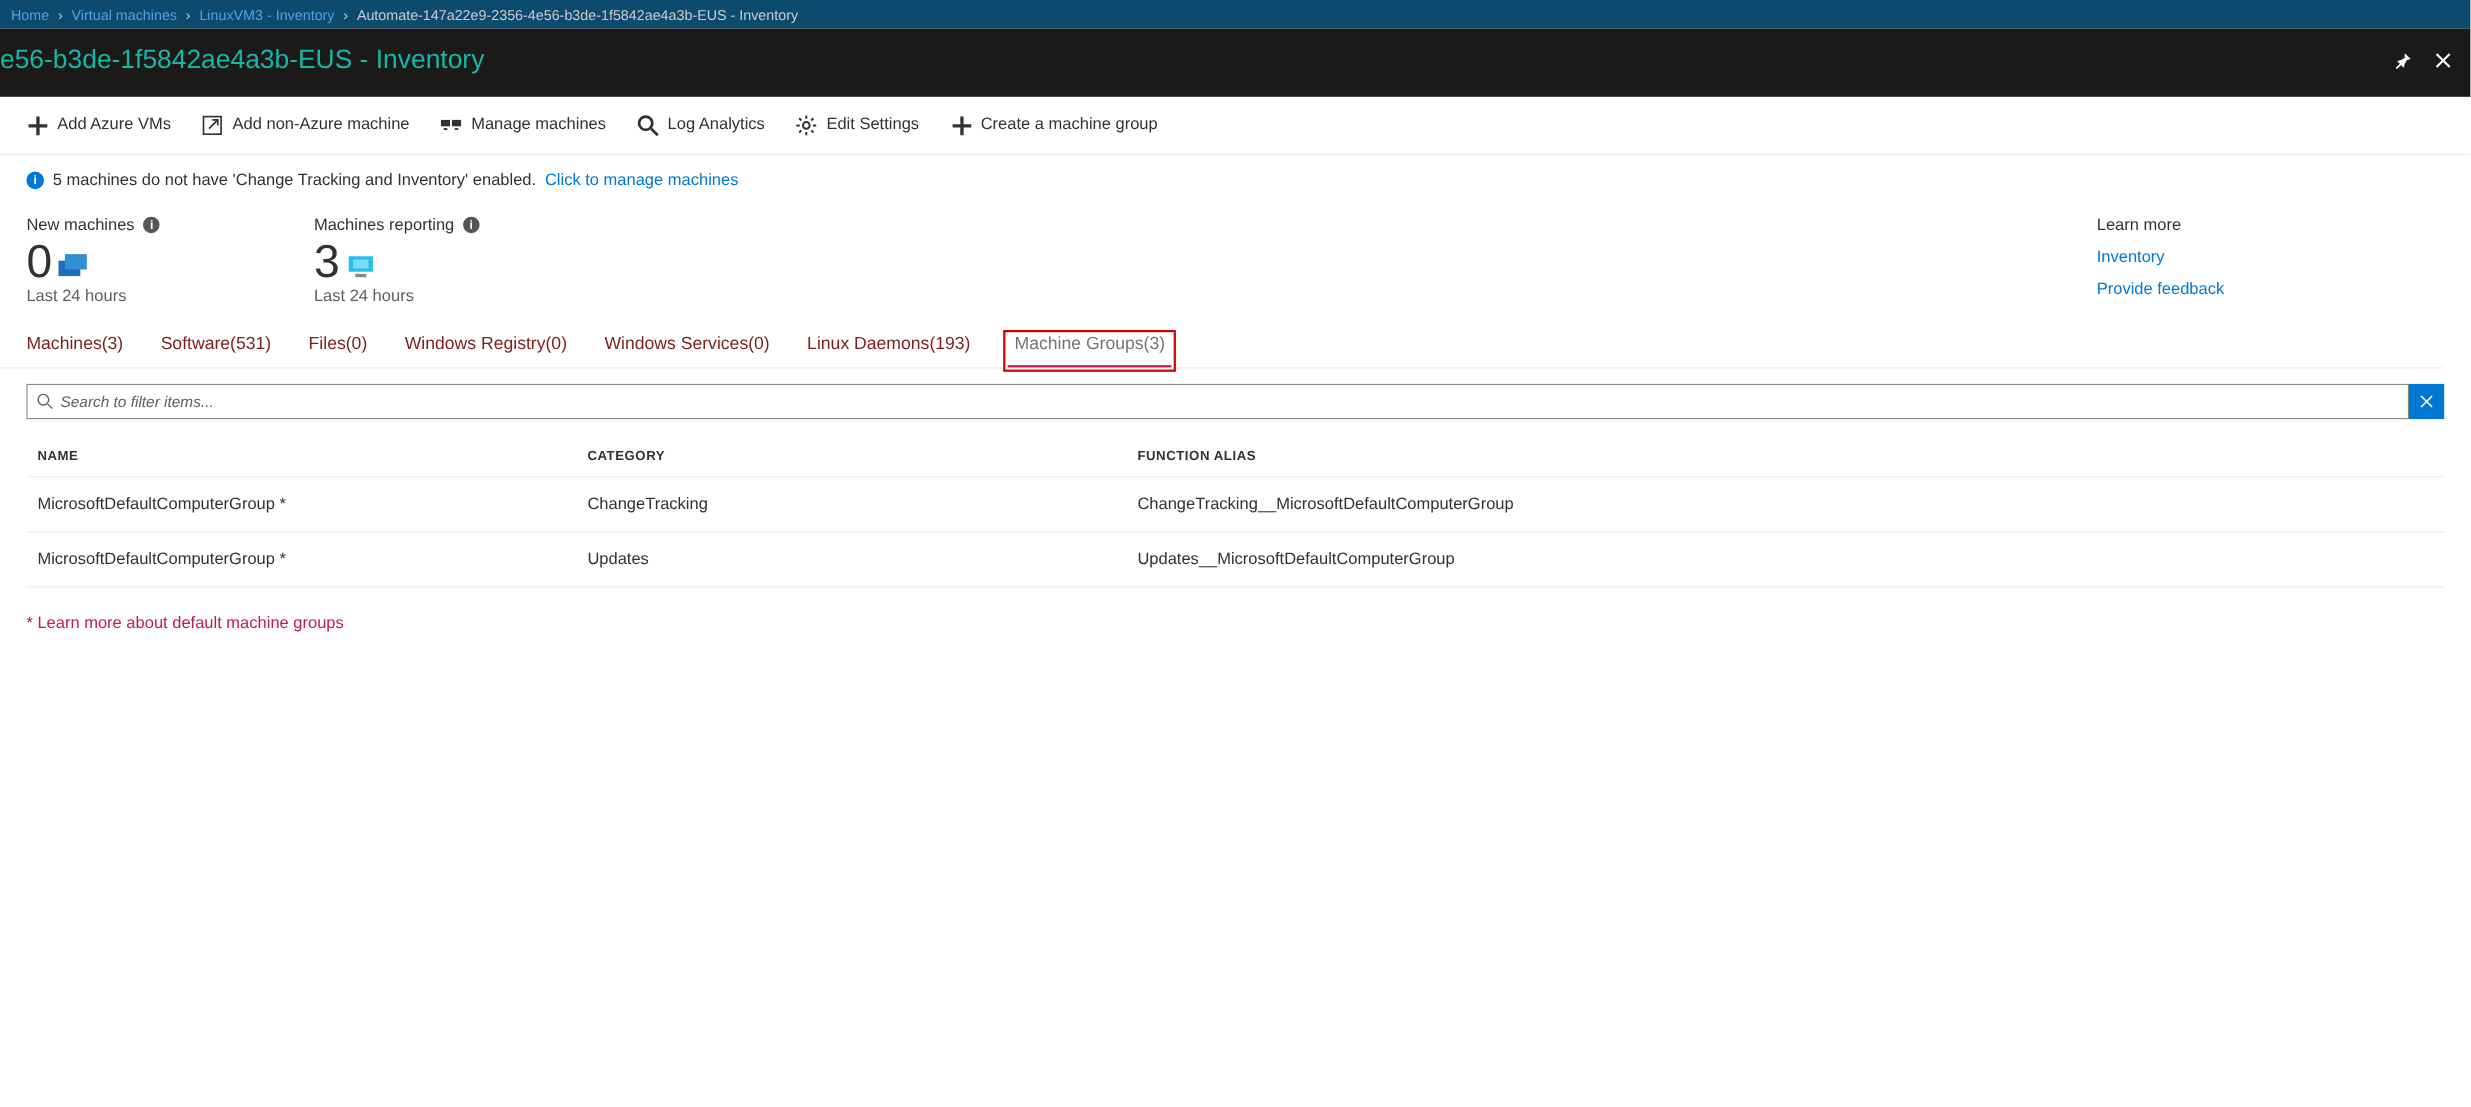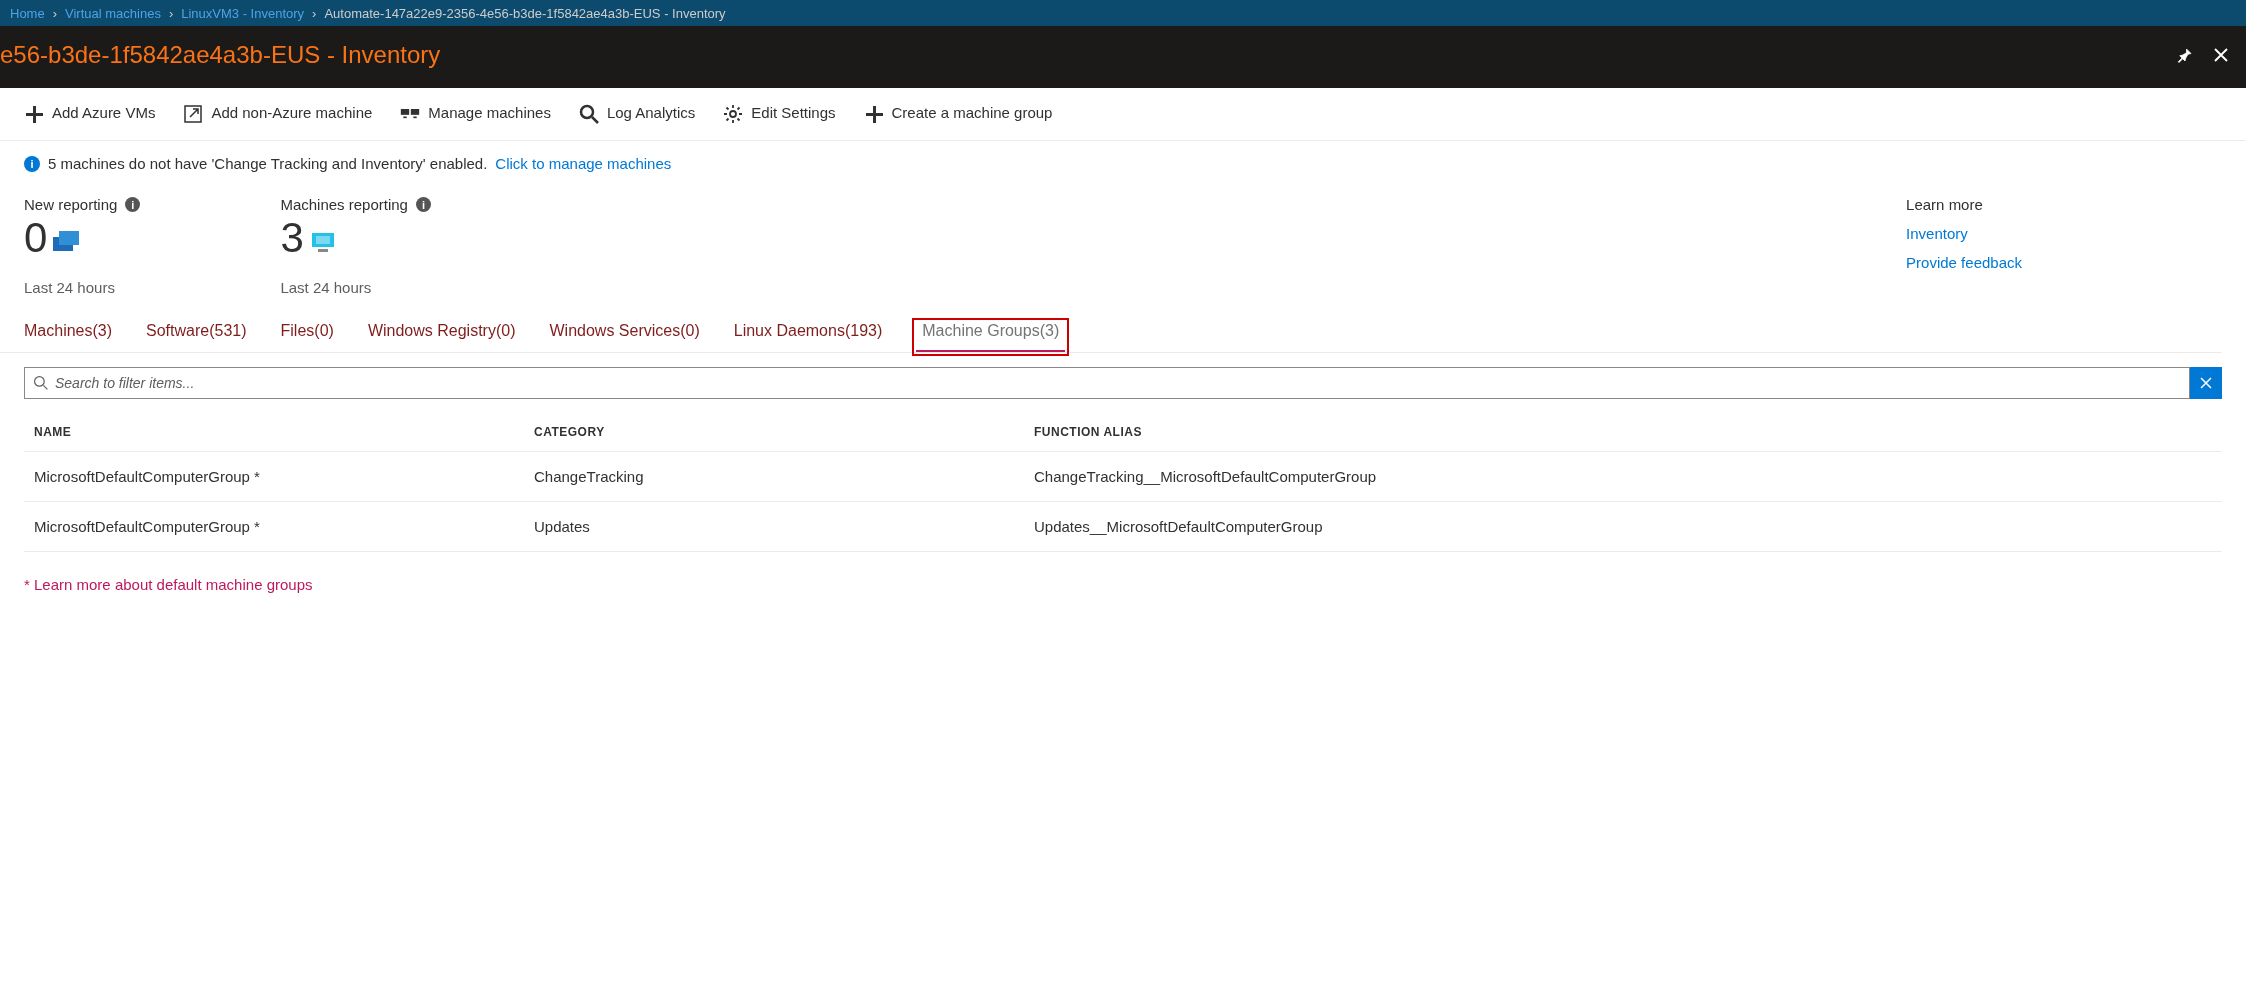--- a/index.html
+++ b/index.html
@@ -6,42 +6,42 @@
   html,body { width: 100%; background:#fff; color:#323130; }
   body { font-size:14px; }
 
   
   .breadcrumb-bar { background:#0c4a6e; color:#ccc; padding:4px 10px; font-size:13px; display:flex; align-items:center; gap:8px; height:26px; }
   .breadcrumb-bar a { color:#4fa3e3; text-decoration:none; cursor:pointer; }
   .breadcrumb-bar .sep { color:#ccc; }
   .breadcrumb-bar .current { color:#ccc; }
 
   
-  .title-bar { background:#1b1a19; color:#f97316; display:flex; align-items:center; justify-content:space-between; padding:10px 16px 14px 0; height:62px; }
+  .title-bar { background:#1b1a19; color:#14b8a6; display:flex; align-items:center; justify-content:space-between; padding:10px 16px 14px 0; height:62px; }
   .title-bar .title { font-size:24px; font-weight:400; white-space:nowrap; overflow:hidden; }
   .title-bar .actions { display:flex; gap:18px; align-items:center; }
   .title-bar .icon { width:18px; height:18px; stroke:#fff; fill:#fff; cursor:pointer; }
 
   
   .toolbar { display:flex; align-items:center; gap:28px; padding:16px 24px; border-bottom:1px solid #edebe9; }
   .toolbar .tb-item { display:flex; gap:8px; cursor:pointer; font-size:15px; color:#323130; }
   .toolbar .tb-item .ic { width:20px; height:20px; display:flex; align-items:center; justify-content:center; }
 
   
   .info-strip { padding:14px 24px 6px 24px; font-size:15px; display:flex; align-items:center; gap:8px; }
   .info-strip .info-ic { width:16px;height:16px;border-radius:50%;background:#0078d4;color:#fff;display:inline-flex;align-items:center;justify-content:center;font-size:11px;font-weight:bold; }
   .info-strip a { color:#0078d4; text-decoration:none; cursor:pointer; }
 
   
   .stats-row { display:flex; padding:18px 24px 4px 24px; gap:140px; }
   .stat-block .label { font-size:15px; color:#323130; display:flex; align-items:center; gap:8px; }
   .stat-block .label .q { width:15px;height:15px;border-radius:50%;background:#555;color:#fff;display:inline-flex;align-items:center;justify-content:center;font-size:11px;font-weight:bold; }
   .stat-block .value-row { display:flex; align-items:flex-end; gap:6px; margin-top:4px; }
   .stat-block .big { font-size:42px; line-height:1; font-weight:400; }
-  .stat-block .sub { font-size:15px; color:#605e5c; margin-top:20px; }
+  .stat-block .sub { font-size:15px; color:#605e5c; margin-top:2px; }
   .stat-icon { width:26px; height:22px; margin-bottom:6px; }
 
   .learn-more { margin-left:auto; padding-right:200px; }
   .learn-more .lm-title { font-size:15px; color:#323130; }
   .learn-more a { display:block; color:#0078d4; text-decoration:none; margin-top:12px; font-size:15px; cursor:pointer; }
 
   
   .tabs { display:flex; gap:34px; padding:22px 24px 0 24px; border-bottom:1px solid #edebe9; margin-right:24px; margin-left:0; }
   .tabs .tab { color:#7f1d1d; font-size:16px; padding-bottom:10px; cursor:pointer; white-space:nowrap; }
   .tabs .tab.selected { color:#737373; border-bottom:2px solid #be185d; outline:2px solid #c00; outline-offset:2px; padding-left:6px; padding-right:6px; }
@@ -155,21 +155,21 @@
 
 <div class="info-strip">
   <span class="info-ic">i</span>
   <span>5 machines do not have 'Change Tracking and Inventory' enabled.</span>
   <a>Click to manage machines</a>
 </div>
 
 <div class="stats-row">
   <div class="stat-block">
     <div class="label">
-      <span>New reporting</span>
+      <span>New machines</span>
       <span class="q">i</span>
     </div>
     <div class="value-row">
       <span class="big">0</span>
       <svg class="stat-icon" viewBox="0 0 26 22">
           <rect x="0" y="6" width="20" height="14" fill="#1e6bb8"></rect>
           <rect x="6" y="0" width="20" height="14" fill="#318fd6"></rect>
         </svg>
     </div>
     <div class="sub">Last 24 hours</div>

